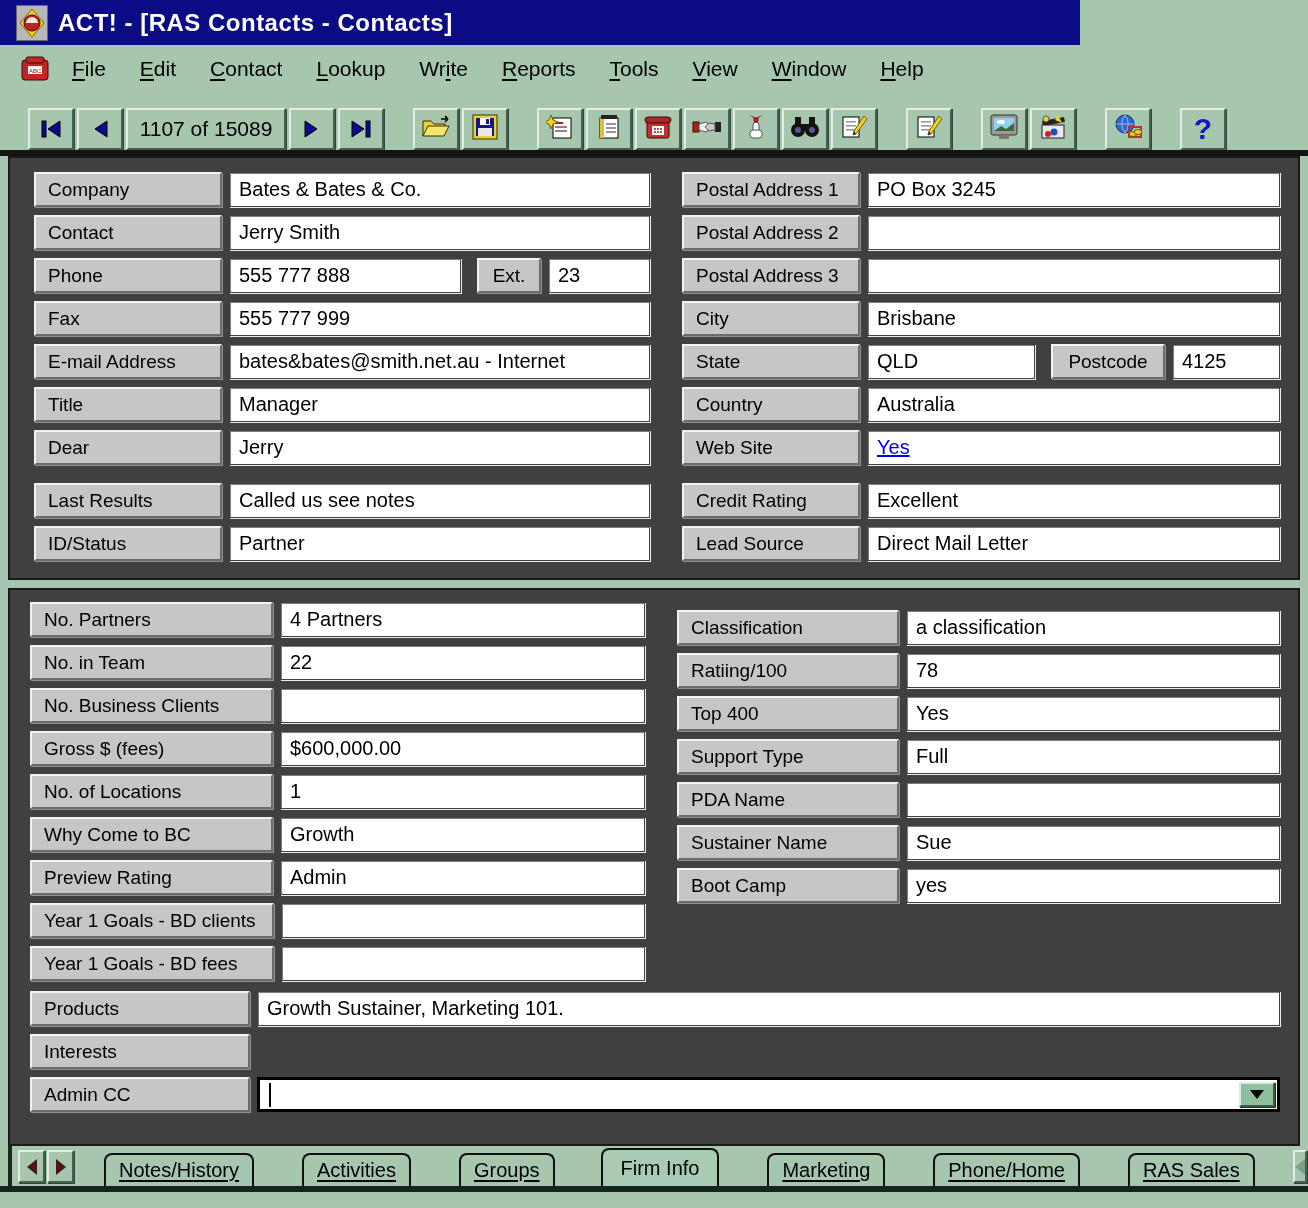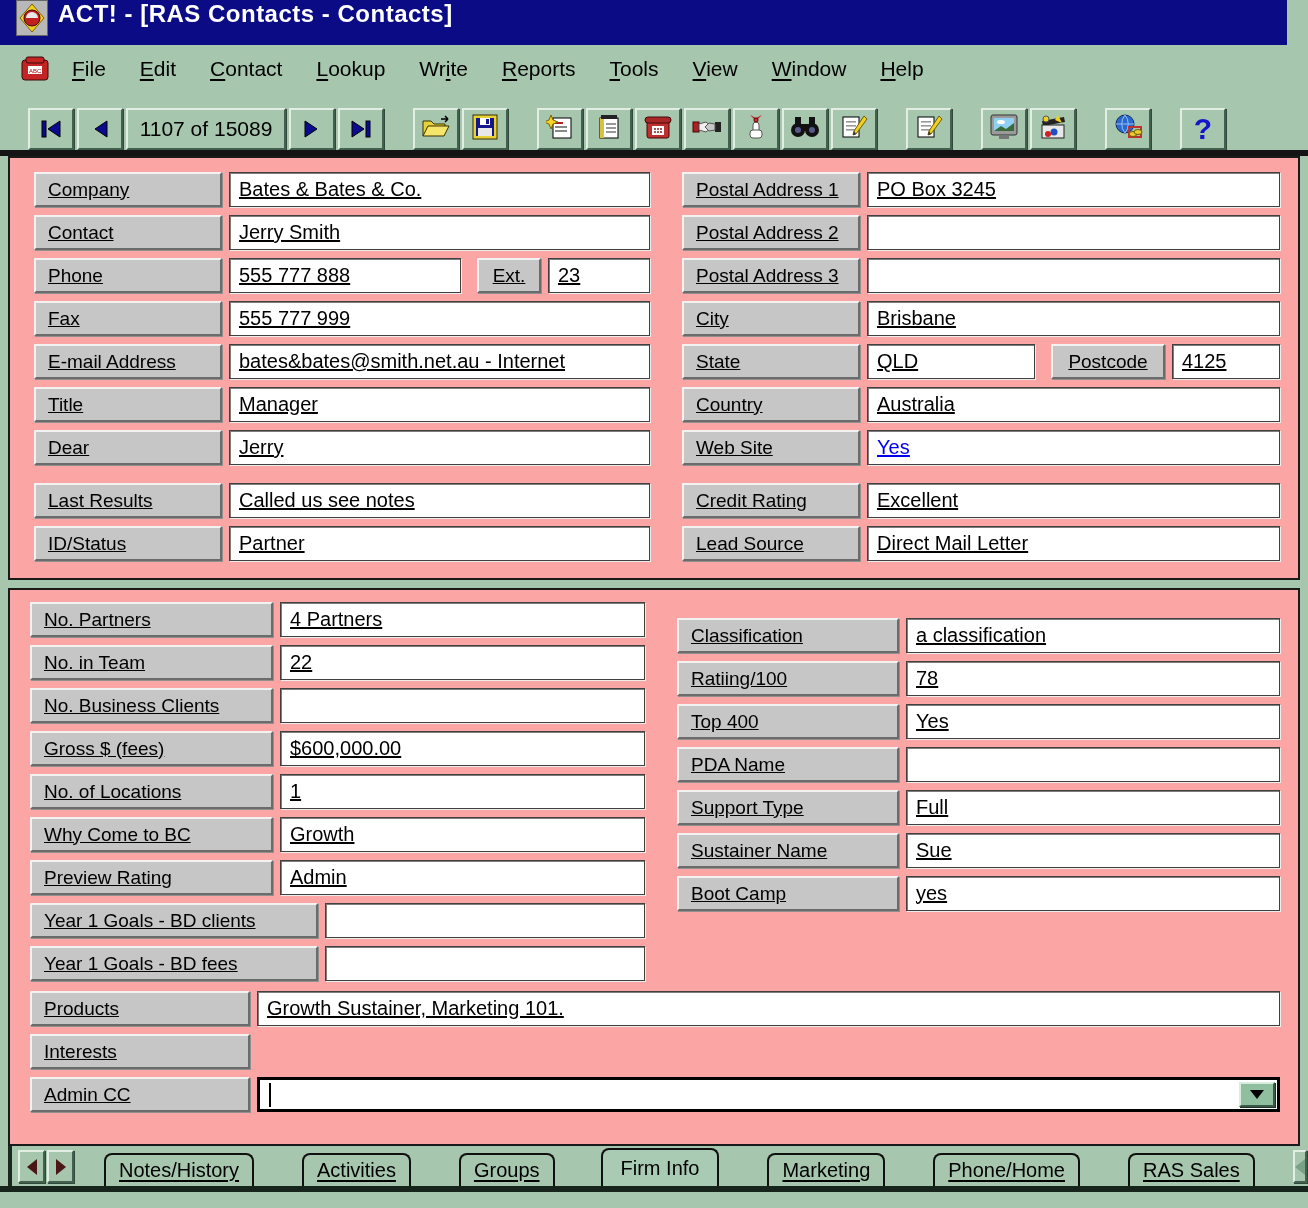--- a/index.html
+++ b/index.html
@@ -4,61 +4,61 @@
 <style>
   * { box-sizing: border-box; }
   html,body { margin:0; padding:0; }
   body {
     width:1308px; height:1208px; position:relative;
     background:#a6c6ae;
     font-family:"Liberation Sans", sans-serif;
     color:#000; overflow:hidden;
   }
   
-  .titlebar{position:absolute;left:0;top:0;width:1287px;height:45px;background:#0b0b86;
-    display:flex;padding-left:16px;}
+  .titlebar{position:absolute;left:0;top:0;width:1080px;height:45px;background:#0b0b86;
+    display:flex;align-items:center;padding-left:16px;}
   .title-text{color:#fff;font-size:24px;font-weight:bold;margin-left:10px;letter-spacing:.5px;}
   .app-icon{width:32px;height:36px;background:#b8b8b8;border:1px solid #666;display:flex;align-items:center;justify-content:center;}
   
   .menubar{position:absolute;left:0;top:45px;width:1308px;height:47px;
     display:flex;align-items:center;padding-left:20px;font-size:21px;}
   .menu-doc{width:30px;height:26px;margin-right:22px;}
   .menu-item{margin-right:34px;cursor:default;}
   .menu-item u{text-underline-offset:3px;}
   
   .toolbar{position:absolute;left:0;top:92px;width:1308px;height:58px;display:flex;align-items:flex-end;padding-left:28px;}
   .tbtn{height:42px;background:#a6c6ae;border:2px solid;border-color:#e2eee4 #44604e #44604e #e2eee4;
     box-shadow:1px 1px 0 #2f4a3a;display:flex;align-items:center;justify-content:center;margin-right:3px;}
   .tbtn.nav{width:46px;}
   .tbtn.icon{width:46px;}
   .counter{width:160px;height:42px;background:#a6c6ae;border:2px solid;border-color:#e2eee4 #44604e #44604e #e2eee4;
     box-shadow:1px 1px 0 #2f4a3a;display:flex;align-items:center;justify-content:center;
     font-size:21px;margin-right:3px;white-space:nowrap;} .tb-gap-m{width:26px;}
   .help-q{color:#1414c8;font-size:30px;font-weight:bold;line-height:1;}
   .blackline{position:absolute;left:0;top:150px;width:1308px;height:6px;background:#141414;}
   
-  .pane{position:absolute;left:8px;width:1292px;background:#fca5a5;border:2px solid #1a1a1a;text-decoration:underline;}
+  .pane{position:absolute;left:8px;width:1292px;background:#404040;border:2px solid #1a1a1a;}
   .pane-top{top:156px;height:424px;}
   .pane-bottom{top:588px;height:558px;}
   .cols{display:flex;}
   .pane-top .col-l{flex:0 0 650px;padding:14px 10px 0 24px;}
   .pane-top .col-r{flex:1;padding:14px 18px 0 22px;}
   .pane-bottom .col-l{flex:0 0 645px;padding:12px 10px 0 20px;}
-  .pane-bottom .col-r{flex:1;padding:28px 18px 0 22px;}
+  .pane-bottom .col-r{flex:1;padding:20px 18px 0 22px;}
   .full-rows{padding:2px 18px 0 20px;}
   
   .frow{display:flex;align-items:stretch;height:35px;margin-bottom:8px;}
   .frow.gap-after{margin-bottom:18px;justify-content:center;}
   .flabel{background:#c6c6c6;border:2px solid;border-color:#f2f2f2 #6b6b6b #6b6b6b #f2f2f2;
     box-shadow:1px 1px 0 #909090;display:flex;align-items:center;padding-left:12px;
     font-size:19px;white-space:nowrap;flex-shrink:0;}
   .pane-top .col-l .flabel{width:188px;}
   .pane-top .col-r .flabel{width:178px;}
   .pane-bottom .col-l .flabel{width:243px;}
-  .pane-bottom .col-l .frow.wide .flabel{width:288px;}
+  .pane-bottom .col-l .frow.wide .flabel{width:244px;}
   .pane-bottom .col-r .flabel{width:222px;}
   .full-rows .flabel{width:220px;}
   .fbox{flex:1;margin-left:7px;background:#fff;border:1px solid #404040;
     box-shadow:inset 1px 1px 0 #7d7d7d, 1px 1px 0 #ececec;
     display:flex;align-items:center;padding-left:9px;font-size:20px;white-space:nowrap;overflow:hidden;}
   .fbox.w-phone{flex:0 0 232px;}
   .fbox.w-state{flex:0 0 168px;}
   .flabel2{margin-left:16px;background:#c6c6c6;border:2px solid;border-color:#f2f2f2 #6b6b6b #6b6b6b #f2f2f2;
     box-shadow:1px 1px 0 #909090;display:flex;align-items:center;justify-content:center;
     font-size:19px;flex-shrink:0;}
@@ -478,29 +478,29 @@
             <span>78</span>
           </div>
         </div>
         <div class="frow">
           <div class="flabel">Top 400</div>
           <div class="fbox">
             <span>Yes</span>
           </div>
         </div>
         <div class="frow">
+          <div class="flabel">Support Type</div>
+          <div class="fbox">
+            <span>Full</span>
+          </div>
+        </div>
+        <div class="frow">
           <div class="flabel">PDA Name</div>
           <div class="fbox">
             <span></span>
-          </div>
-        </div>
-        <div class="frow">
-          <div class="flabel">Support Type</div>
-          <div class="fbox">
-            <span>Full</span>
           </div>
         </div>
         <div class="frow">
           <div class="flabel">Sustainer Name</div>
           <div class="fbox">
             <span>Sue</span>
           </div>
         </div>
         <div class="frow">
           <div class="flabel">Boot Camp</div>

